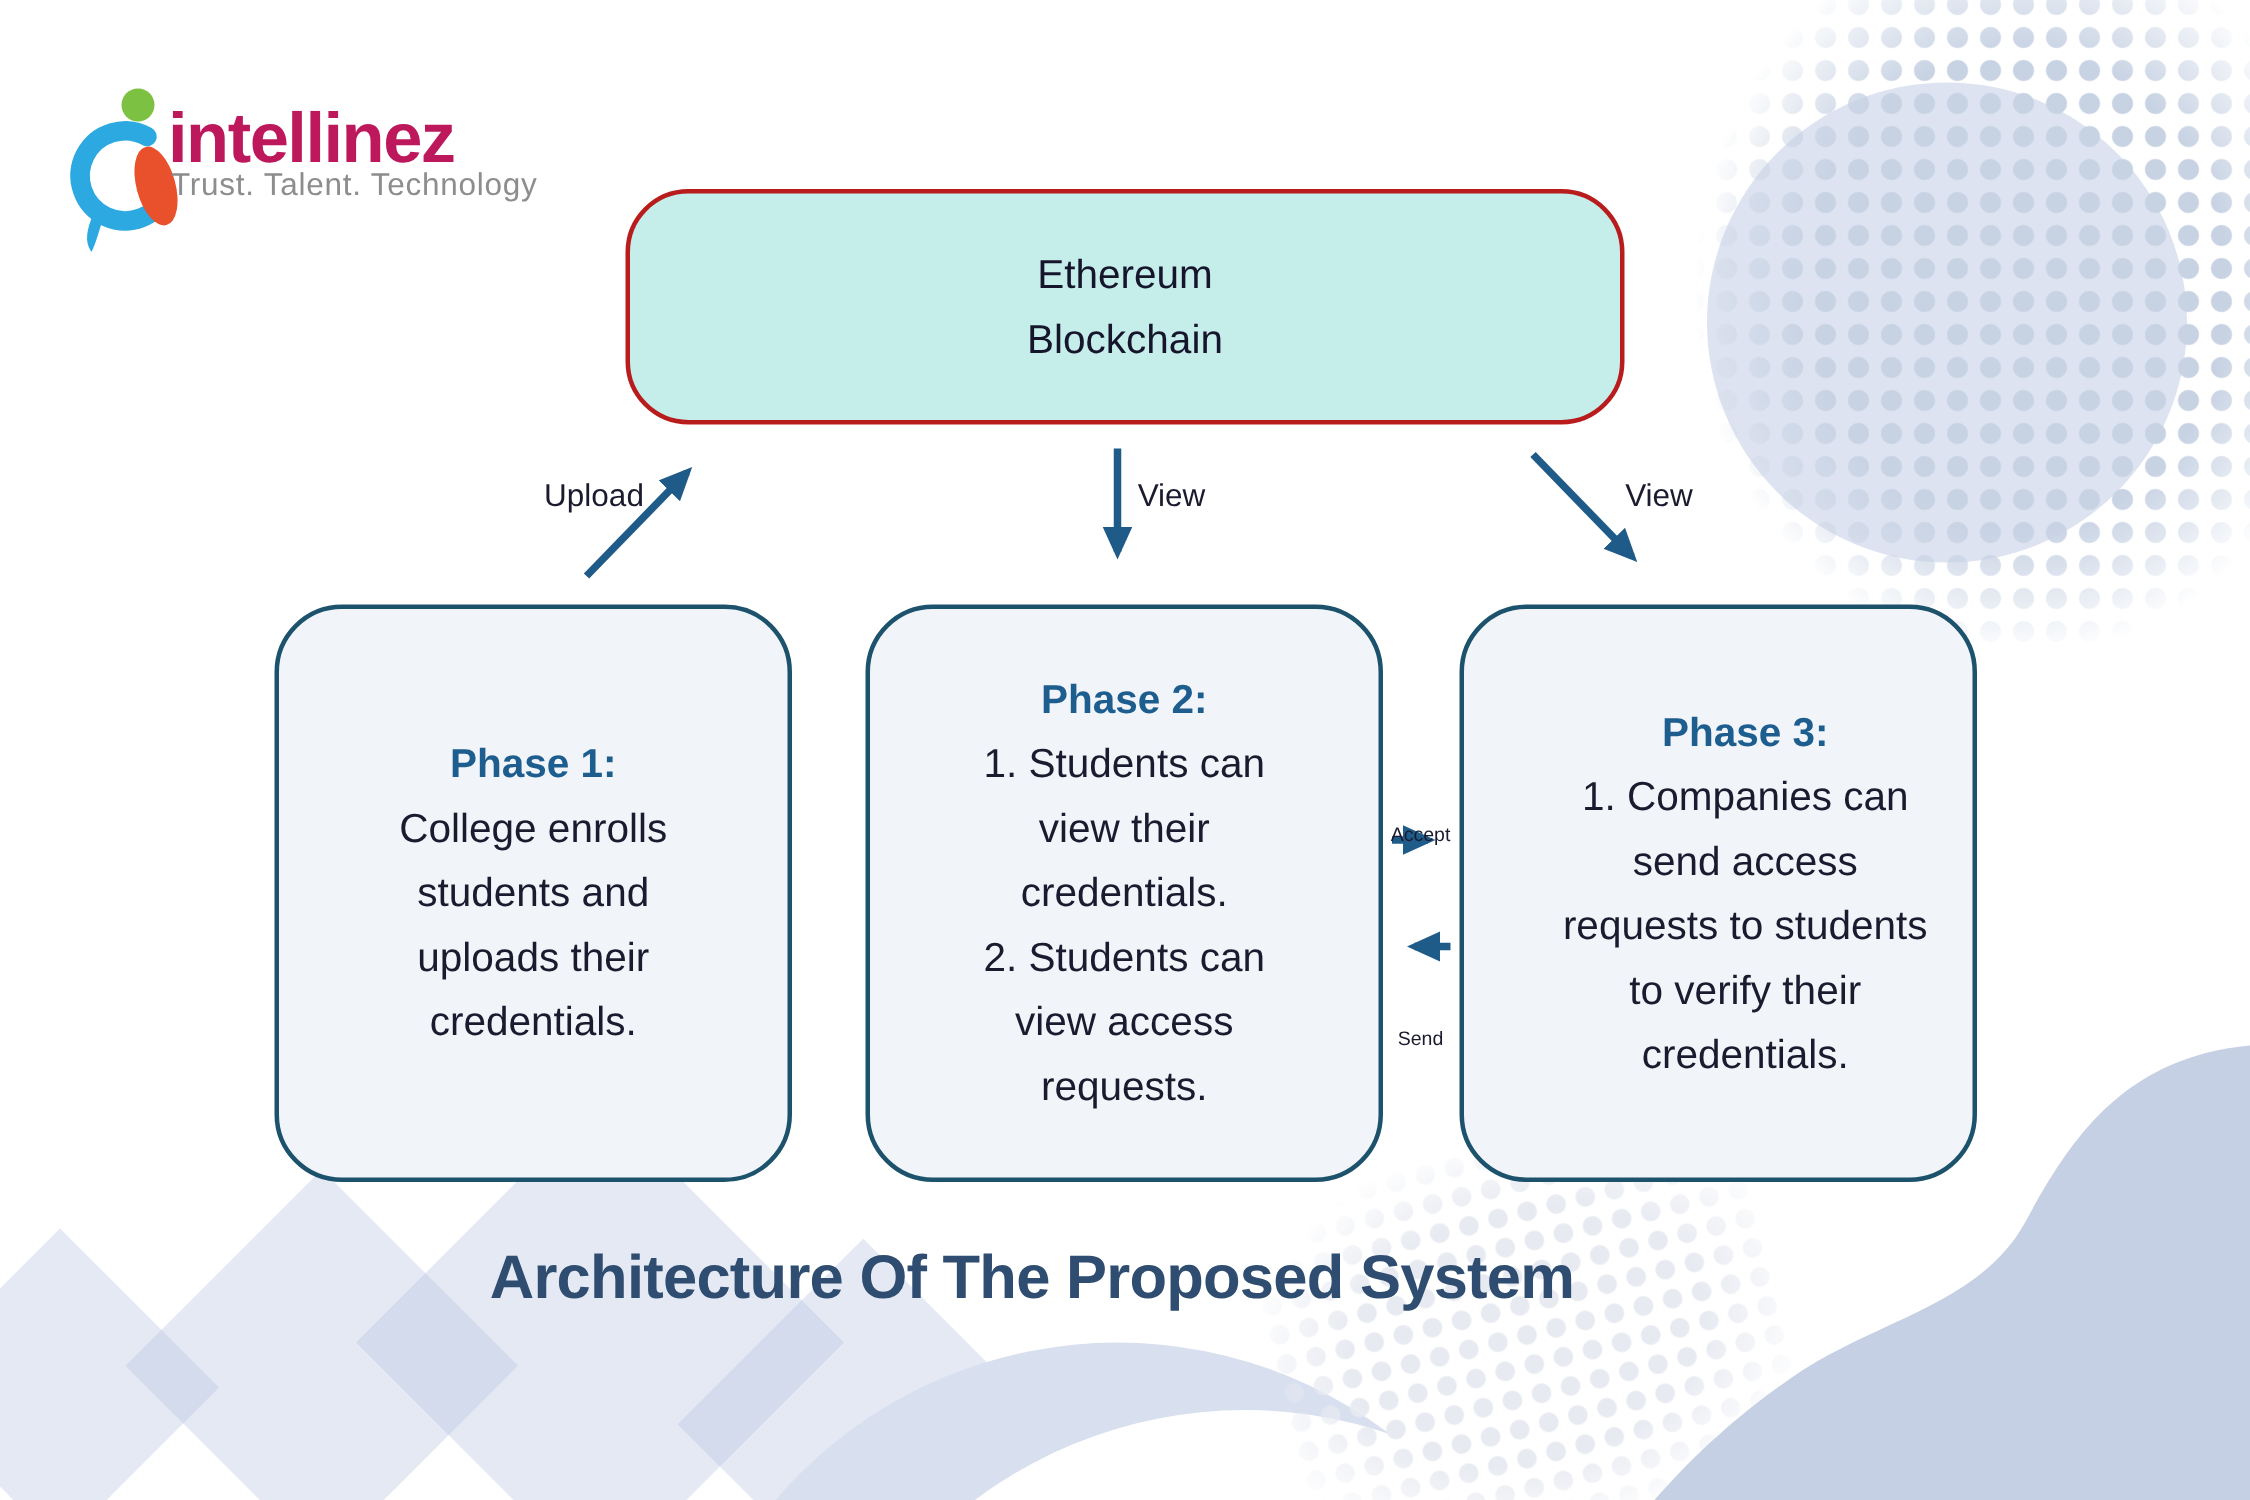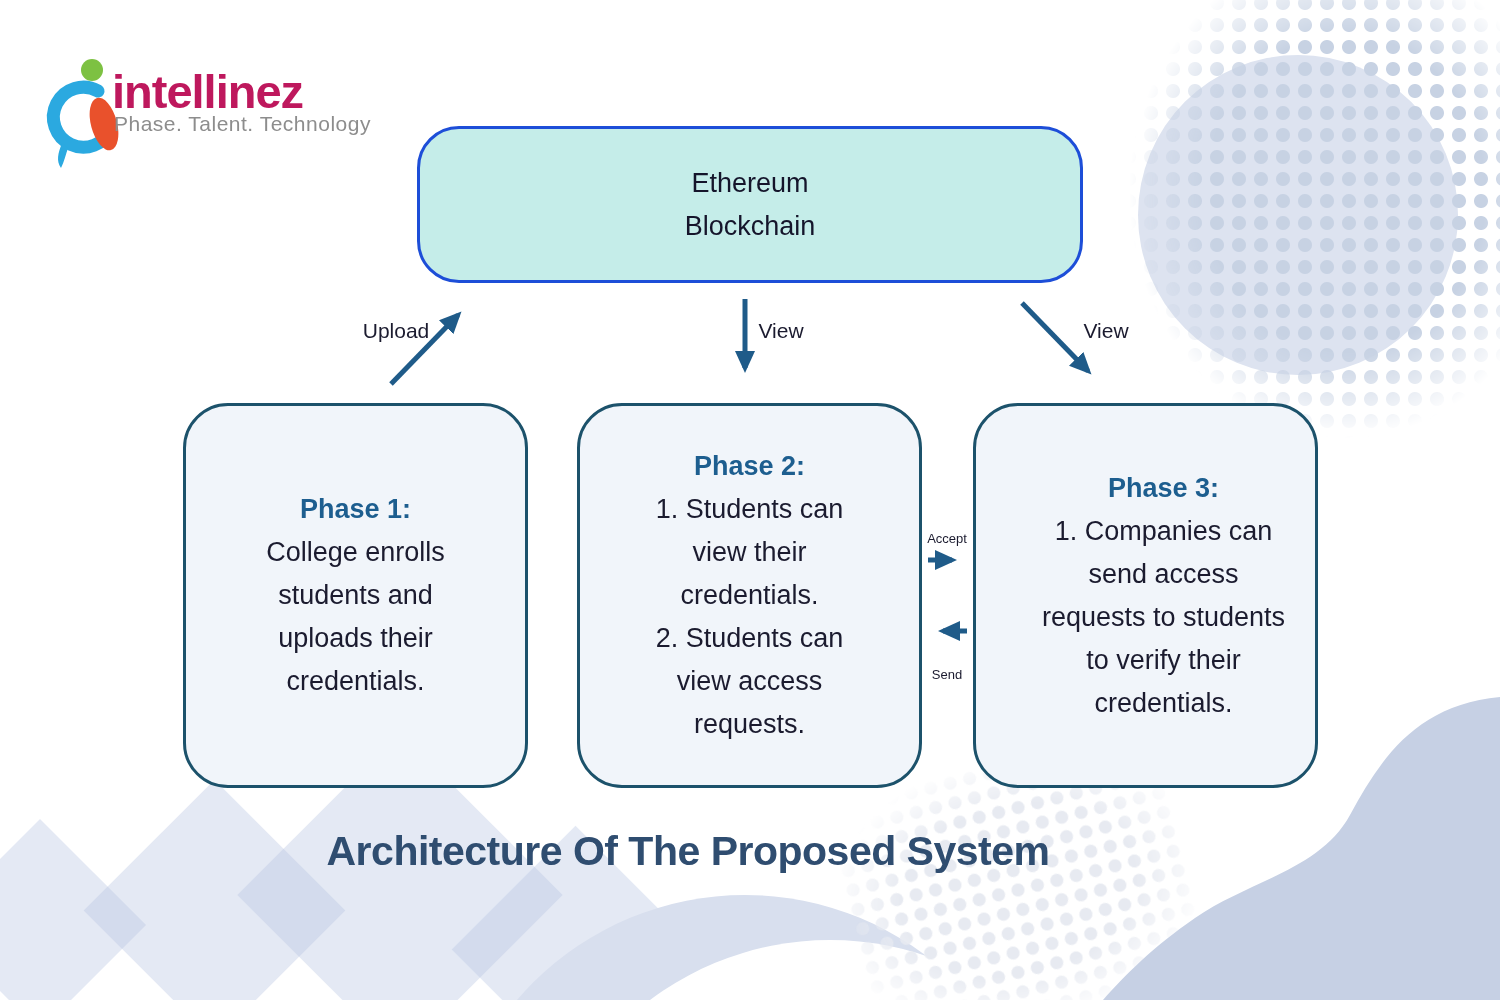--- a/index.html
+++ b/index.html
@@ -45,37 +45,37 @@
   }
   .logo-tagline {
     position:absolute; left:74px; top:60px; font-size:21px; color:#8d8d8d;
     letter-spacing:0.5px; white-space:nowrap;
   }
   
   .box { position:absolute; box-sizing:border-box; display:flex; flex-direction:column;
          align-items:center; justify-content:center; text-align:center; }
   .eth-box {
     left:417px; top:126px; width:666px; height:157px;
-    background:#c5ede9; border:3px solid #1d4ed8; border-radius:42px;
+    background:#c5ede9; border:3px solid #b91c1c; border-radius:42px;
     font-size:27px; color:#15152b; line-height:43px;
   }
   .phase-box {
     top:403px; width:345px; height:385px;
     background:#f1f5fa; border:3px solid #1c526b; border-radius:45px;
     font-size:27px; line-height:43px; color:#1b1b2f; padding:0 8px;
   }
   .phase-1 { left:183px; }
   .phase-2 { left:577px;justify-content:center; }
   .phase-3 { left:973px;padding-left:44px; }
   .phase-heading { font-weight:700; color:#1d5e8f; }
   .phase-body { white-space:pre-line; }
   .arrows-svg { position:absolute; left:0; top:0; width:1500px; height:1000px; }
   .arrow-label { position:absolute; color:#1b1b2f; transform:translate(-50%,-50%); white-space:nowrap; }
   .lbl-lg { font-size:21px; }
-  .lbl-sm { font-size:13px; }
+  .lbl-sm { font-size:13px;margin-top:18px; }
   .lbl-upload { left:384px; top:331px;margin-left:12px; }
   .lbl-view-mid { left:781px; top:331px; }
   .lbl-view-right { left:1106px; top:331px; }
   .lbl-accept { left:947px; top:538px; }
   .lbl-send { left:947px; top:674px; }
   
   .page-title {
     position:absolute; left:0; top:828px; width:1376px; text-align:center;
     font-size:41px; font-weight:700; color:#2f4d70; letter-spacing:-0.5px;
   }
@@ -101,21 +101,21 @@
   </svg>
 
   <div class="logo">
     <svg class="logo-icon" width="80" height="120" viewBox="0 0 80 120">
       <path d="M58,39 A30,30 0 1 0 71,77" fill="none" stroke="#2ba9e0" stroke-width="13" stroke-linecap="round"></path>
       <path d="M22,91 C18,101 16,109 21,116 C24,110 26,102 28,96 Z" fill="#2ba9e0"></path>
       <circle cx="52" cy="18" r="11" fill="#7dc142"></circle>
       <ellipse cx="64" cy="72" rx="13" ry="27" transform="rotate(-15 64 72)" fill="#e9512c"></ellipse>
     </svg>
     <div class="logo-name">intellinez</div>
-    <div class="logo-tagline">Phase. Talent. Technology</div>
+    <div class="logo-tagline">Trust. Talent. Technology</div>
   </div>
 
   <div class="box eth-box phase-body">Ethereum
 Blockchain</div>
 
   <svg class="arrows-svg" viewBox="0 0 1500 1000">
     <defs>
       <marker id="ah" markerUnits="userSpaceOnUse" markerWidth="24" markerHeight="22" refX="17" refY="10" orient="auto">
         <path d="M0,0 L22,10 L0,20 Z" fill="#1f5b89"></path>
       </marker>

